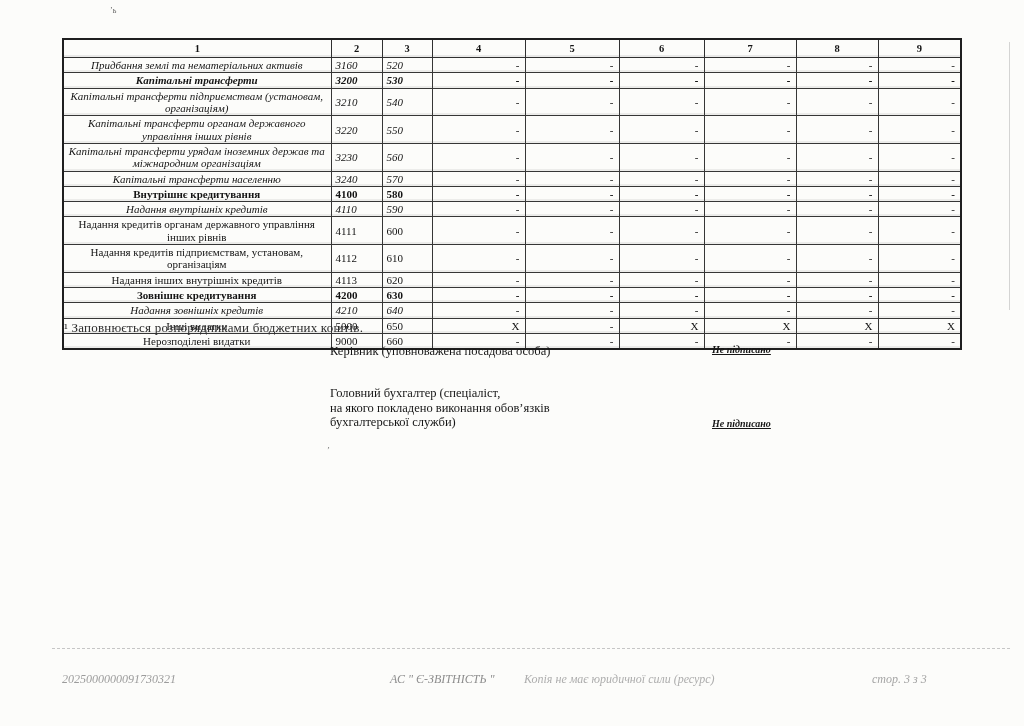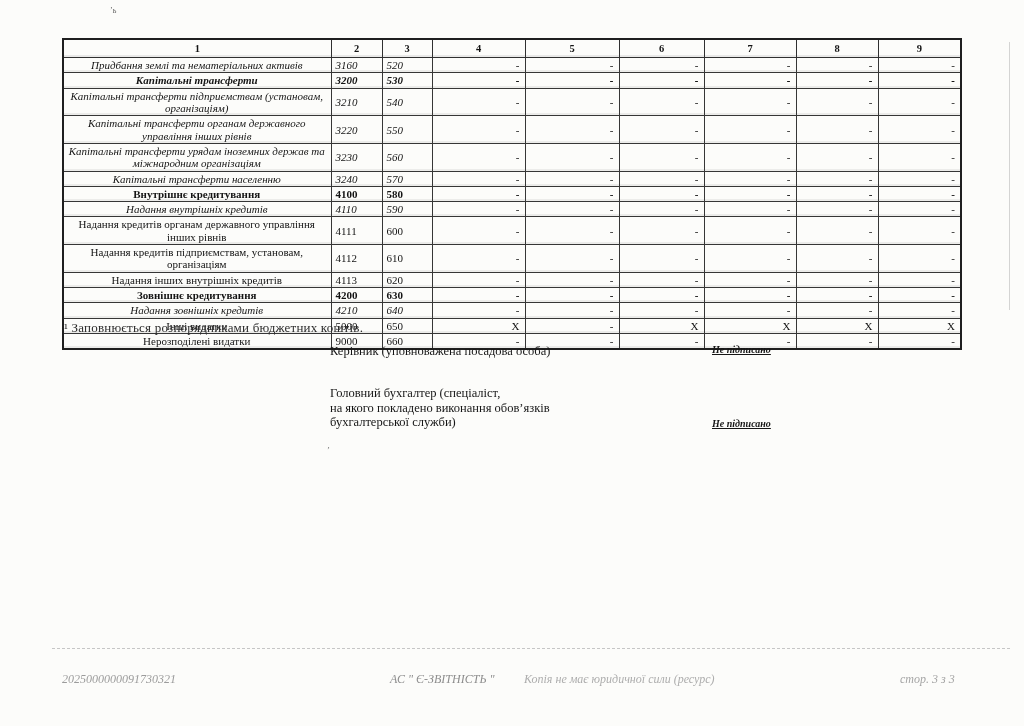--- a/index.html
+++ b/index.html
@@ -56,21 +56,21 @@
   .st1{top:344px;}
   .st2{top:418px;}
   
   .footer-item{
     position:absolute;top:652px;
     font-size:12px;font-style:italic;color:#9b9b9b;white-space:nowrap;margin-top:20px;
   }
   .f-docid{left:62px;}
   .f-system{left:390px;color:#8d8d8d;}
   .f-copy{left:524px;color:#adadad;}
-  .f-page{left:900px;color:#a5a5a5;}
+  .f-page{left:872px;color:#a5a5a5;}
   
   .scan-hline{
     position:absolute;left:52px;top:648px;width:958px;
     border-top:1px dashed #bdbdbd;opacity:.85;
   }
   .scan-vline{
     position:absolute;left:1009px;top:42px;height:268px;
     border-left:1px solid #c9c9c9;opacity:.8;
   }
   .artifact{position:absolute;color:#5d5d5d;font-size:8px;}

